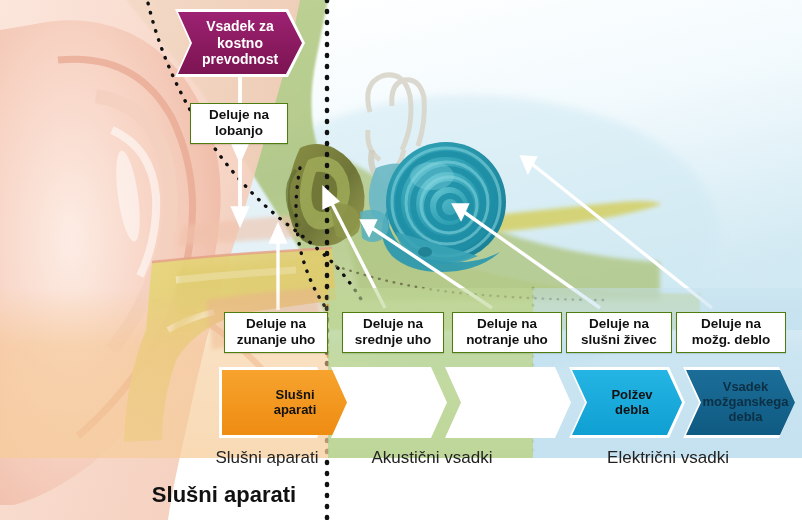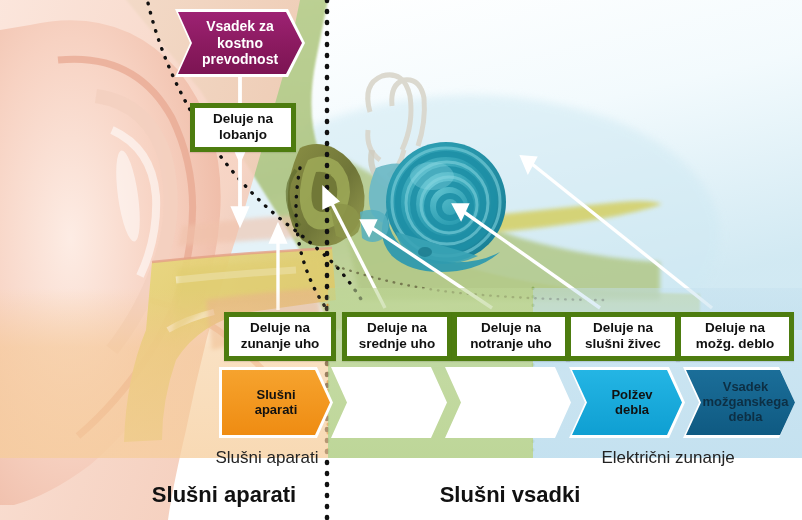--- a/index.html
+++ b/index.html
@@ -7,33 +7,33 @@
   #stage{position:relative;width:802px;height:520px;overflow:hidden;background:#ec4899;}
   svg.layer{position:absolute;left:0;top:0;width:802px;height:520px;}
 
   
   .band{position:absolute;top:288px;height:170px;}
   .band-left{left:0;width:328px;background:linear-gradient(180deg,rgba(244,196,140,.0) 0%,rgba(245,200,145,.55) 35%,rgba(246,205,155,.75) 100%);}
   .band-mid{left:328px;width:205px;background:linear-gradient(180deg,rgba(190,214,150,.55) 0%,rgba(186,212,147,.85) 40%,rgba(186,212,147,.95) 100%);}
   .band-right{left:533px;width:269px;background:linear-gradient(180deg,rgba(196,224,238,.45) 0%,rgba(190,222,238,.8) 40%,rgba(190,222,238,.9) 100%);}
 
   
-  .callout{position:absolute;background:#ffffff;border:5px solid #4d7c0f;
+  .callout{position:absolute;background:#ffffff;border:1px solid #4d7c0f;
     font-size:13.5px;font-weight:bold;color:#111;line-height:1.18;
     padding:3px 6px 4px 6px;text-align:center;white-space:pre-line;
     box-shadow:0 1px 1px rgba(0,0,0,.10);}
 
   
   .chev{position:absolute;top:370px;height:65px;display:flex;align-items:center;
     justify-content:center;text-align:center;color:#111;font-weight:bold;
     font-size:13px;line-height:1.15;white-space:pre-line;
     clip-path:polygon(0 0, calc(100% - 15px) 0, 100% 50%, calc(100% - 15px) 100%, 0 100%, 15px 50%);
     filter:drop-shadow(0 1px 1px rgba(0,0,0,.22));}
   .chev span{padding-left:10px;}
-  .chev.first{clip-path:polygon(0 0, calc(100% - 15px) 0, 100% 50%, calc(100% - 15px) 100%, 0 100%);}
+  .chev.first{clip-path:polygon(0 0, calc(100% - 15px) 0, 100% 50%, calc(100% - 15px) 100%, 0 100%);padding-left:19px;}
   .chev.first span{padding-left:0;}
   .chev.dark{color:#0d2f44;}
 
   
   .chevwrap{position:absolute;top:367px;height:71px;background:#ffffff;
     clip-path:polygon(0 0, calc(100% - 16px) 0, 100% 50%, calc(100% - 16px) 100%, 0 100%, 16px 50%);}
   .chevwrap.first{clip-path:polygon(0 0, calc(100% - 16px) 0, 100% 50%, calc(100% - 16px) 100%, 0 100%);}
 
   
   .banner{position:absolute;left:178px;top:12px;width:124px;height:62px;
@@ -259,18 +259,18 @@
   </div>
 
   <div class="chevwrap" style="left:683px;width:112px;"></div>
   <div class="chev dark" style="left:686px;width:109px;background:linear-gradient(180deg,#1b6e99,#0f5a82);">
     <span>Vsadek
 možganskega
 debla</span>
   </div>
 
   <div class="bandlabel" style="left:208px;width:118px;">Slušni aparati</div>
-  <div class="bandlabel" style="left:537px;width:262px;">Električni zunanje</div>
+  <div class="bandlabel" style="left:334px;width:196px;">Akustični vsadki</div>
+  <div class="bandlabel" style="left:537px;width:262px;">Električni vsadki</div>
 
   <div class="bigtitle" style="left:128px;width:192px;">Slušni aparati</div>
-  <div class="bigtitle" style="left:400px;width:220px;">Slušni vsadki</div>
 
 </div>
 
 </body></html>

